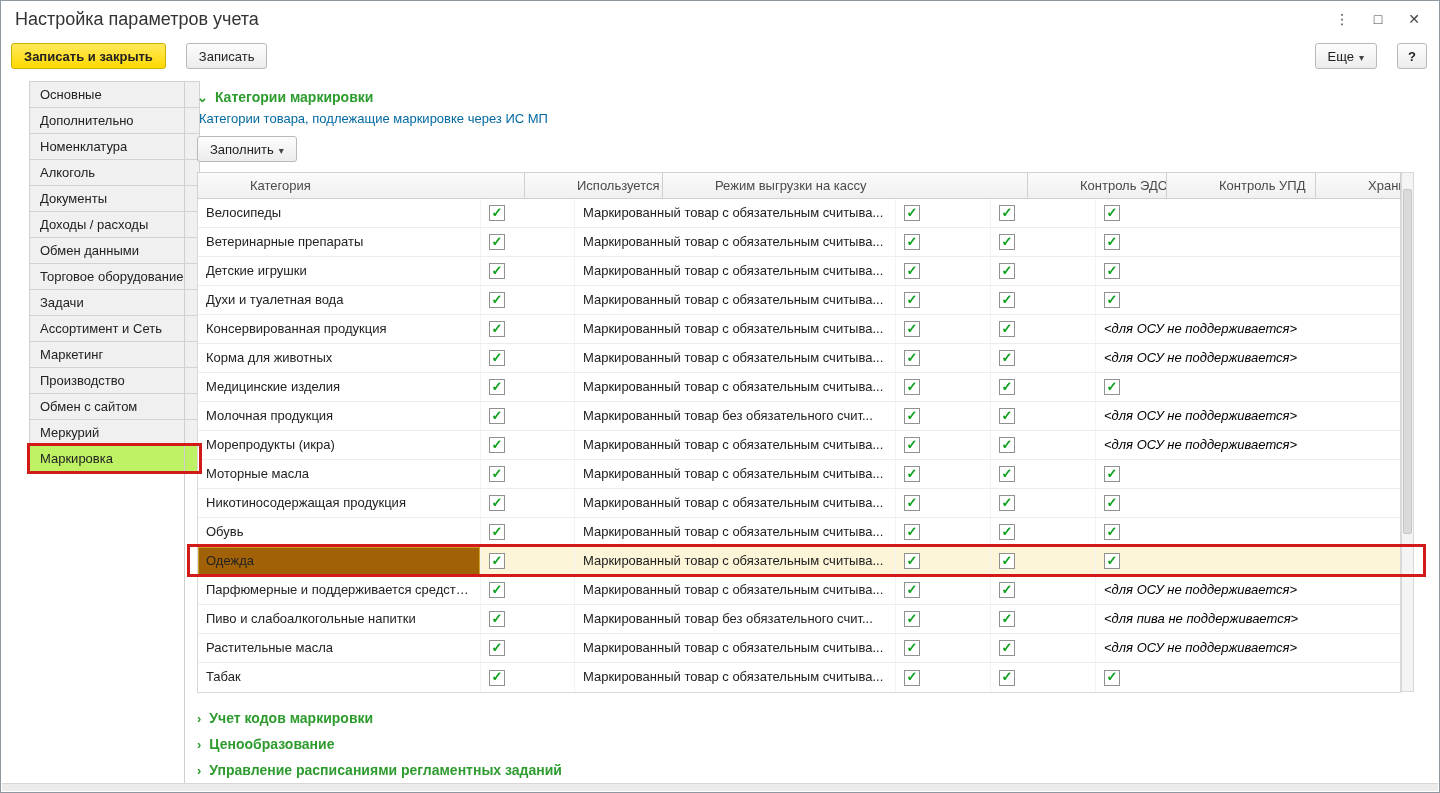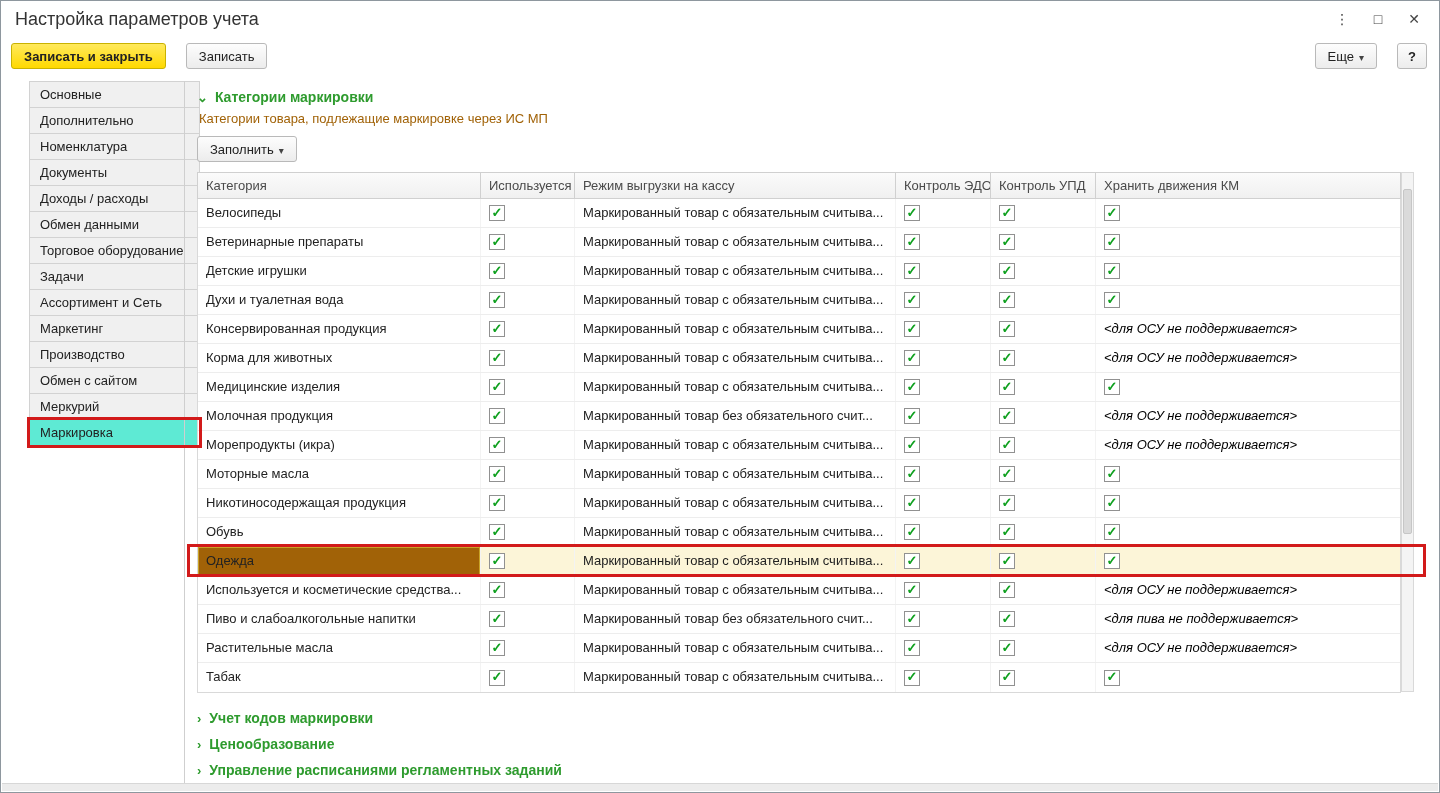--- a/index.html
+++ b/index.html
@@ -27,37 +27,37 @@
   .btn.primary { background: linear-gradient(#ffe95c, #ffd900); border-color: #c9b200; font-weight: 700; }
   .spacer { flex: 1; }
   .btn.help { width: 30px; padding: 0; font-weight: 700; }
   .btn .arrow { font-size: 10px; margin-left: 5px; color: #444; }
   
   .sidebar { position: absolute; left: 0; top: 80px; width: 171px; margin-left: 28px; }
   .sidebar-item { position: relative; height: 27px; line-height: 25px; padding: 0 10px;
                   background: #f0f0f0; border: 1px solid #d2d2d2; margin-top: -1px;
                   cursor: pointer; white-space: nowrap; }
   .sidebar-item:first-child { margin-top: 0; }
-  .sidebar-item.selected { background: #5eead4; }
+  .sidebar-item.selected { background: #bef264; }
   .sidebar-item.annotated::after { content: ''; position: absolute; left: -3px; top: -3px;
                   right: -3px; bottom: -3px; border: 3px solid #d21a1a; pointer-events: none; z-index: 4; }
   
   .main { position: absolute; left: 183px; top: 80px; right: 1px; bottom: 9px;
           border-left: 1px solid #cfcfcf; padding: 4px 0 0 12px; }
   .section-header { display: flex; align-items: center; gap: 7px; color: #2e9b2e;
                     font-size: 14px; font-weight: 700; cursor: pointer; margin: 2px 0 4px 0; height: 20px; }
   .chev { color: #2e9b2e; font-size: 13px; font-weight: 700; }
-  .subtitle { color: #a16207; margin: 2px 0 10px 2px; cursor: pointer; width: fit-content; }
+  .subtitle { color: #0369a1; margin: 2px 0 10px 2px; cursor: pointer; width: fit-content; }
   .btn.fill { margin: 0 12px 10px 0; }
   
   .table-wrap { position: relative; width: 1217px; }
   .thead { display: flex; width: 1204px; height: 27px;
            background: linear-gradient(#fbfbfb, #f0f0f0); border: 1px solid #d0d0d0; }
   .th { line-height: 25px; padding: 0 8px; border-right: 1px solid #d0d0d0; color: #4a4a4a;
-        overflow: hidden; white-space: nowrap; cursor: pointer; }
+        overflow: hidden; white-space: nowrap; cursor: pointer; margin-left: 44px; }
   .th:last-child { border-right: none; }
   .tbody { width: 1204px; border: 1px solid #d9d9d9; border-top: none; }
   .tr { position: relative; display: flex; height: 29px; border-bottom: 1px solid #ededed; background: #fff; cursor: pointer; }
   .tr:last-child { border-bottom: none; }
   .tr.selected { background: #fcf5d8; }
   .td { height: 100%; padding: 0 8px; border-right: 1px solid #f3f3f3; overflow: hidden; white-space: nowrap; }
   .td.text { line-height: 28px; text-overflow: ellipsis; }
   .td.chk { display: flex; align-items: center; }
   .td.c5 { border-right: none; }
   .muted { color: #000000; font-style: italic; }
@@ -100,20 +100,21 @@
     <button class="btn">Записать</button>
     <span class="spacer"></span>
     <button class="btn more"><span>Еще</span><span class="arrow">▾</span></button>
     <button class="btn help">?</button>
   </div>
 
   <div class="sidebar">
       <div class="sidebar-item">Основные</div>
       <div class="sidebar-item">Дополнительно</div>
       <div class="sidebar-item">Номенклатура</div>
+      <div class="sidebar-item">Алкоголь</div>
       <div class="sidebar-item">Документы</div>
       <div class="sidebar-item">Доходы / расходы</div>
       <div class="sidebar-item">Обмен данными</div>
       <div class="sidebar-item">Торговое оборудование</div>
       <div class="sidebar-item">Задачи</div>
       <div class="sidebar-item">Ассортимент и Сеть</div>
       <div class="sidebar-item">Маркетинг</div>
       <div class="sidebar-item">Производство</div>
       <div class="sidebar-item">Обмен с сайтом</div>
       <div class="sidebar-item">Меркурий</div>
@@ -428,21 +429,21 @@
                 <span class="tick">✓</span>
               </span>
             </div>
             <div class="td c5 chk">
               <span class="checkbox">
                 <span class="tick">✓</span>
               </span>
             </div>
           </div>
           <div class="tr">
-            <div class="td c0 text">Используется и косметические средства...</div>
+            <div class="td c0 text">Парфюмерные и поддерживается средства...</div>
             <div class="td c1 chk">
               <span class="checkbox">
                 <span class="tick">✓</span>
               </span>
             </div>
             <div class="td c2 text">Маркированный товар с обязательным считыва...</div>
             <div class="td c3 chk">
               <span class="checkbox">
                 <span class="tick">✓</span>
               </span>

